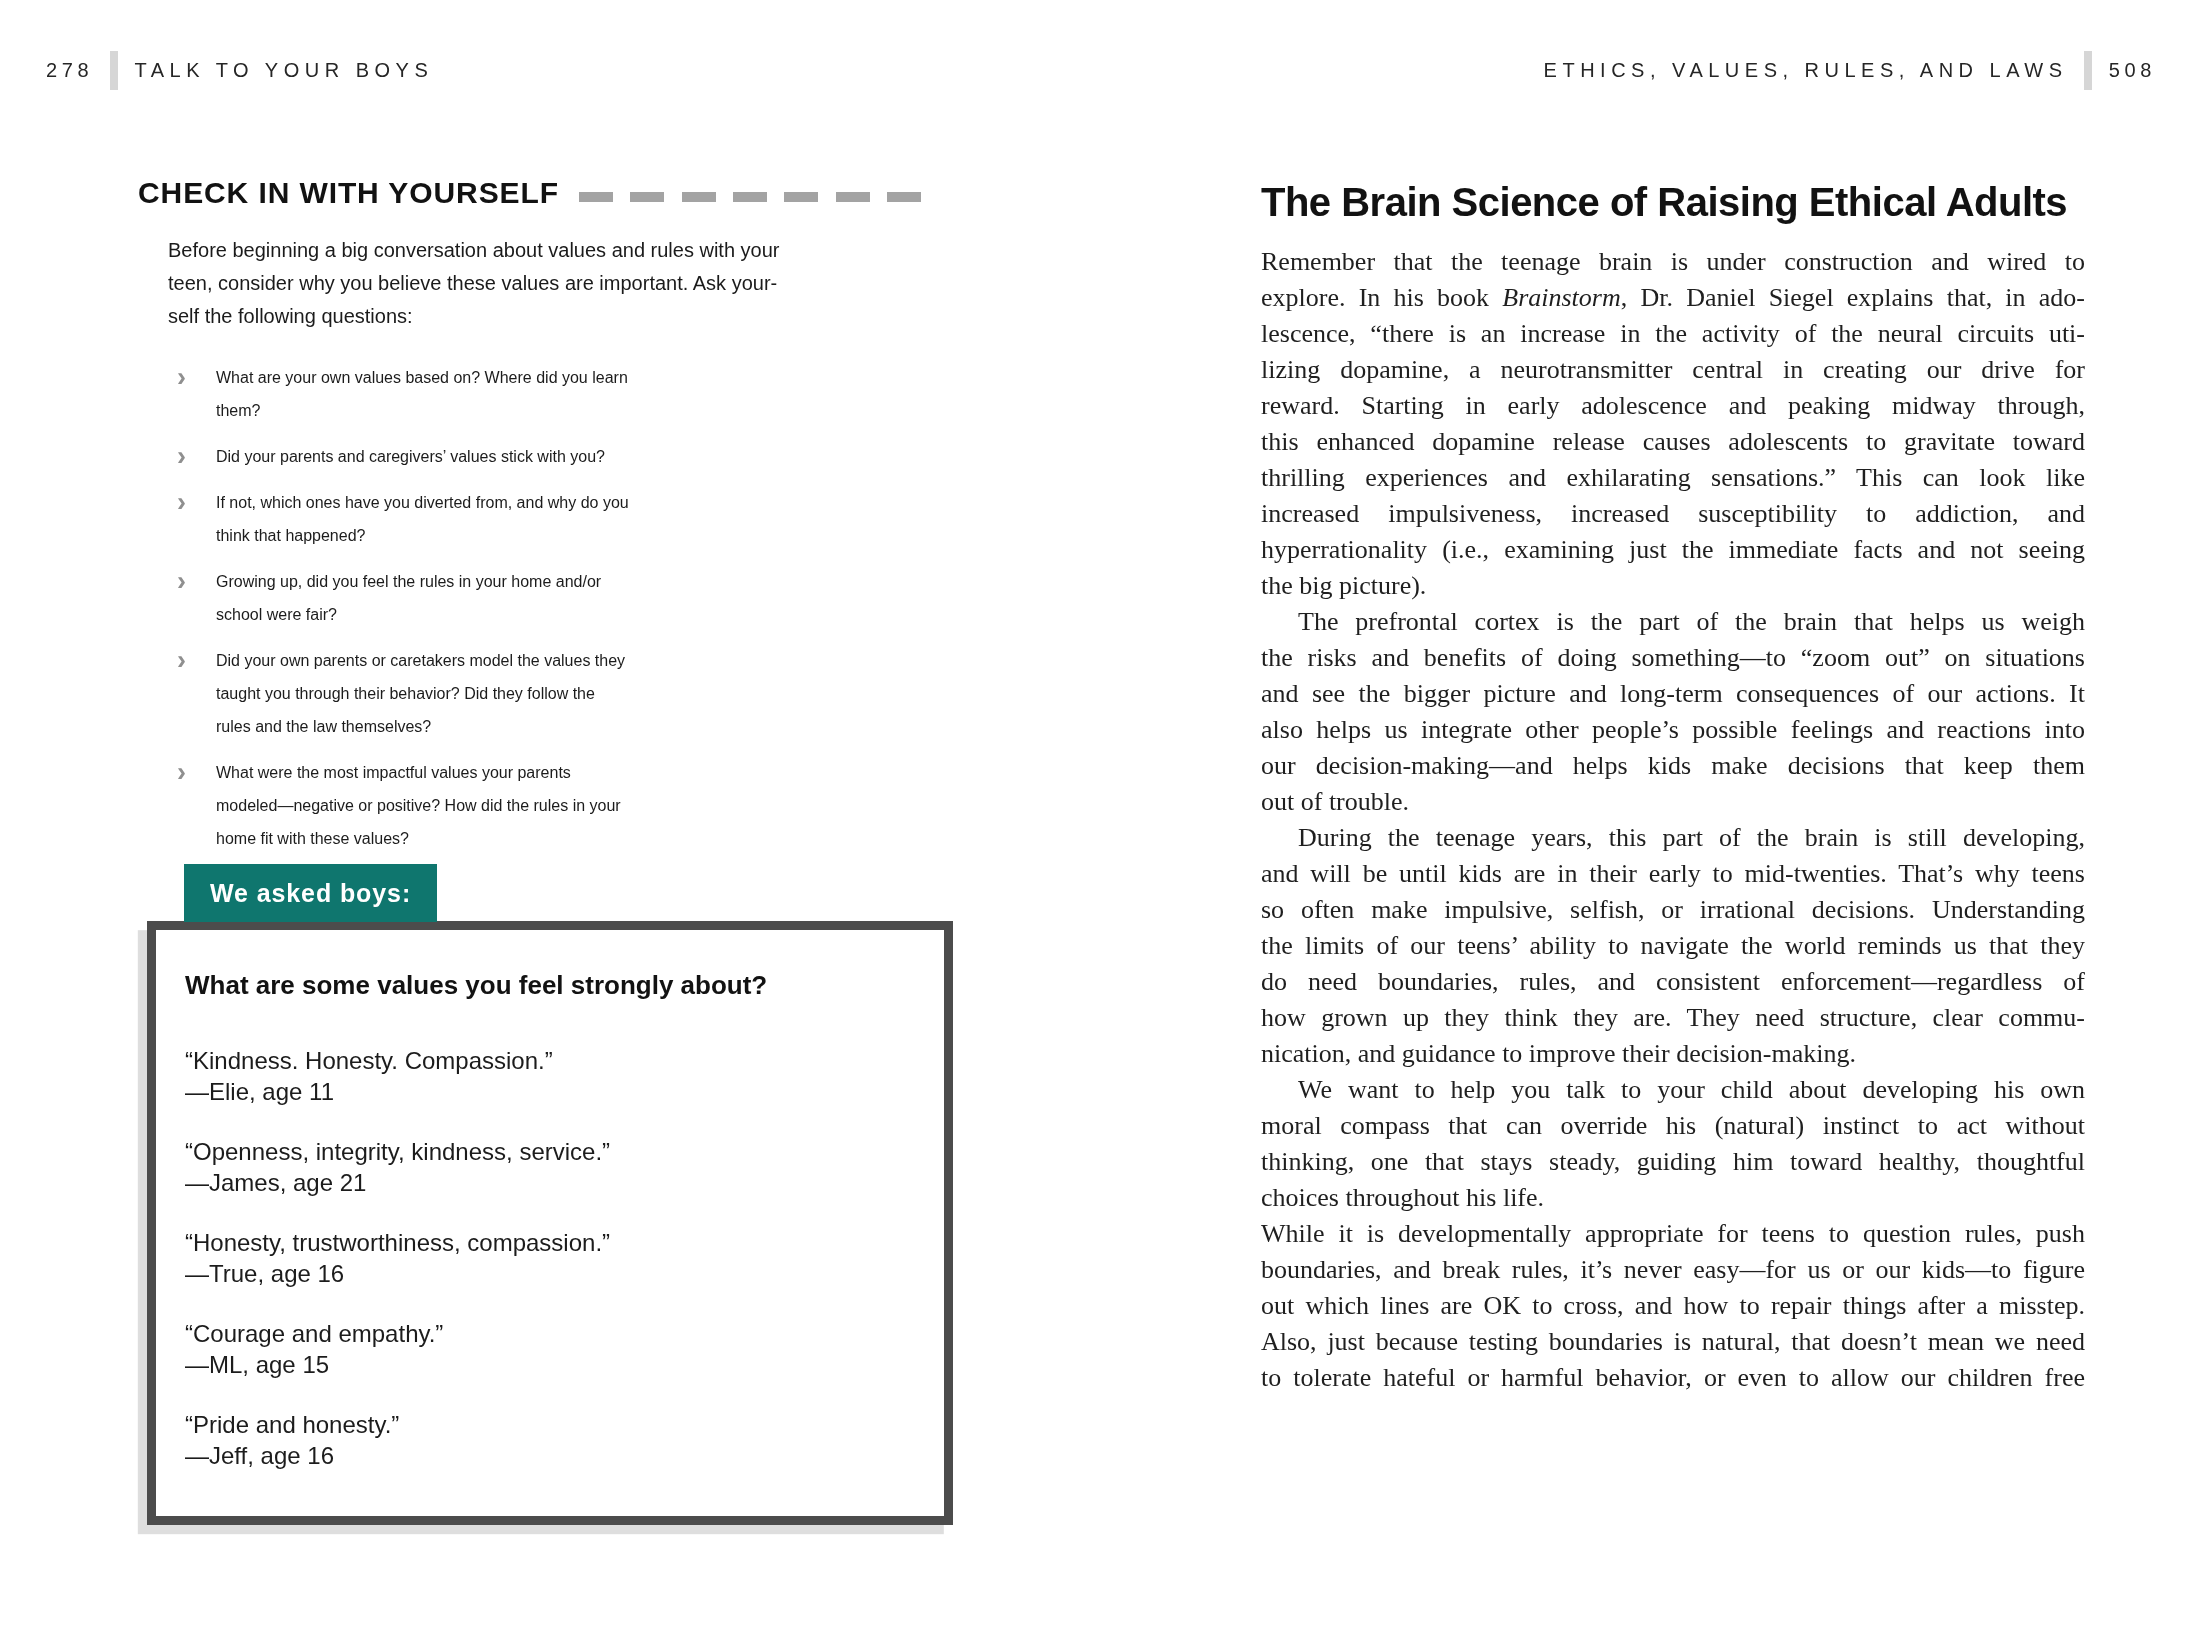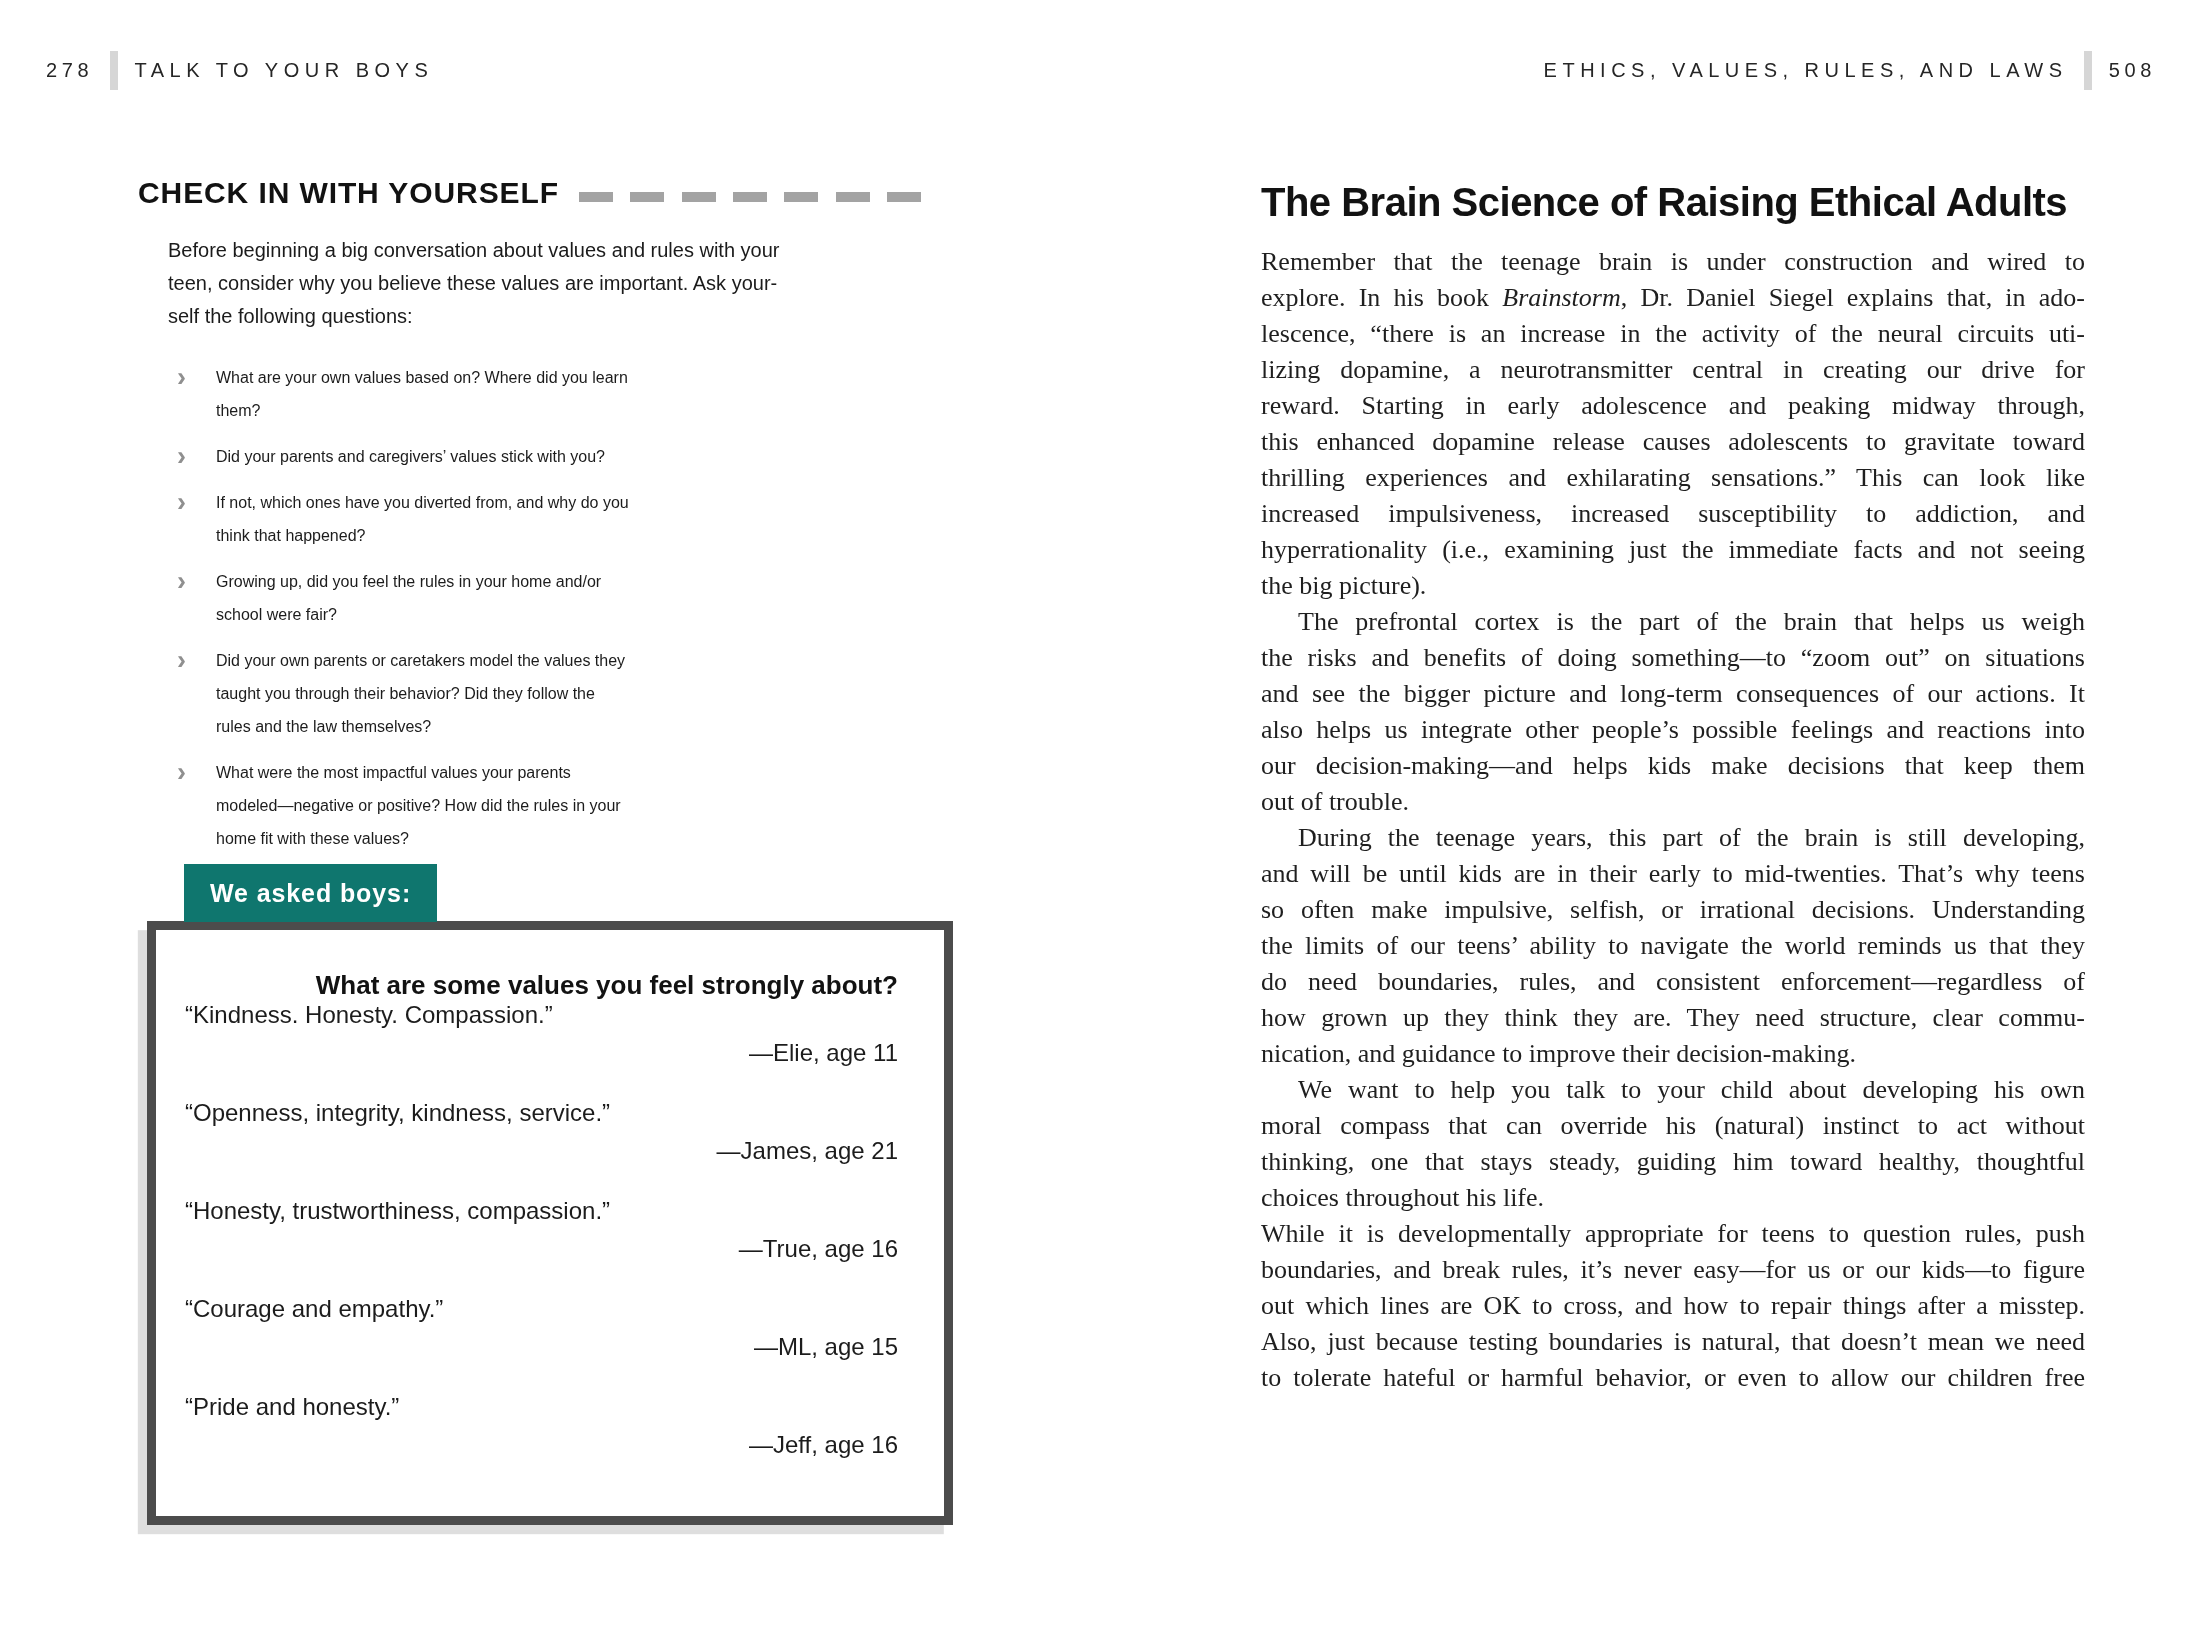--- a/index.html
+++ b/index.html
@@ -34,24 +34,24 @@
   .tab{
     position:absolute;left:184px;top:864px;height:58px;line-height:58px;
     padding:0 26px;background:#0f766e;color:#ffffff;
     font-size:25px;font-weight:bold;letter-spacing:0.9px;z-index:2;
   }
   .qbox{
     position:absolute;left:147px;top:921px;width:806px;height:604px;
     box-sizing:border-box;background:#ffffff;border:9.2px solid #4c4c4c;
     box-shadow:-9.2px 9.2px 0 #dedede;padding:40px 46px 0 29px;z-index:1;
   }
-  .qhead{text-align:right;font-size:26px;font-weight:bold;color:#121212}
+  .qhead{text-align:left;font-size:26px;font-weight:bold;margin-bottom:46px;color:#121212}
   .quote-item{margin-bottom:33px}
   .qtext{font-size:24px;line-height:27.5px}
-  .qattr{text-align:right;font-size:24px;line-height:27.5px;margin-top:10px}
+  .qattr{font-size:24px;line-height:27.5px;margin-top:3px}
 
   
   .sec{position:absolute;left:1261px;top:180px;width:824px}
   .sec h1{
     margin:0 0 20px;font-size:40px;line-height:44px;letter-spacing:-0.5px;
     color:#121212;font-weight:bold;white-space:nowrap;
   }
   .sec h1.h2{margin-top:59px}
   .rbody{font-family:"Liberation Serif",serif;font-size:26px;line-height:36px;color:#1f1f1f}
   .jln{text-align:justify;text-align-last:justify}

